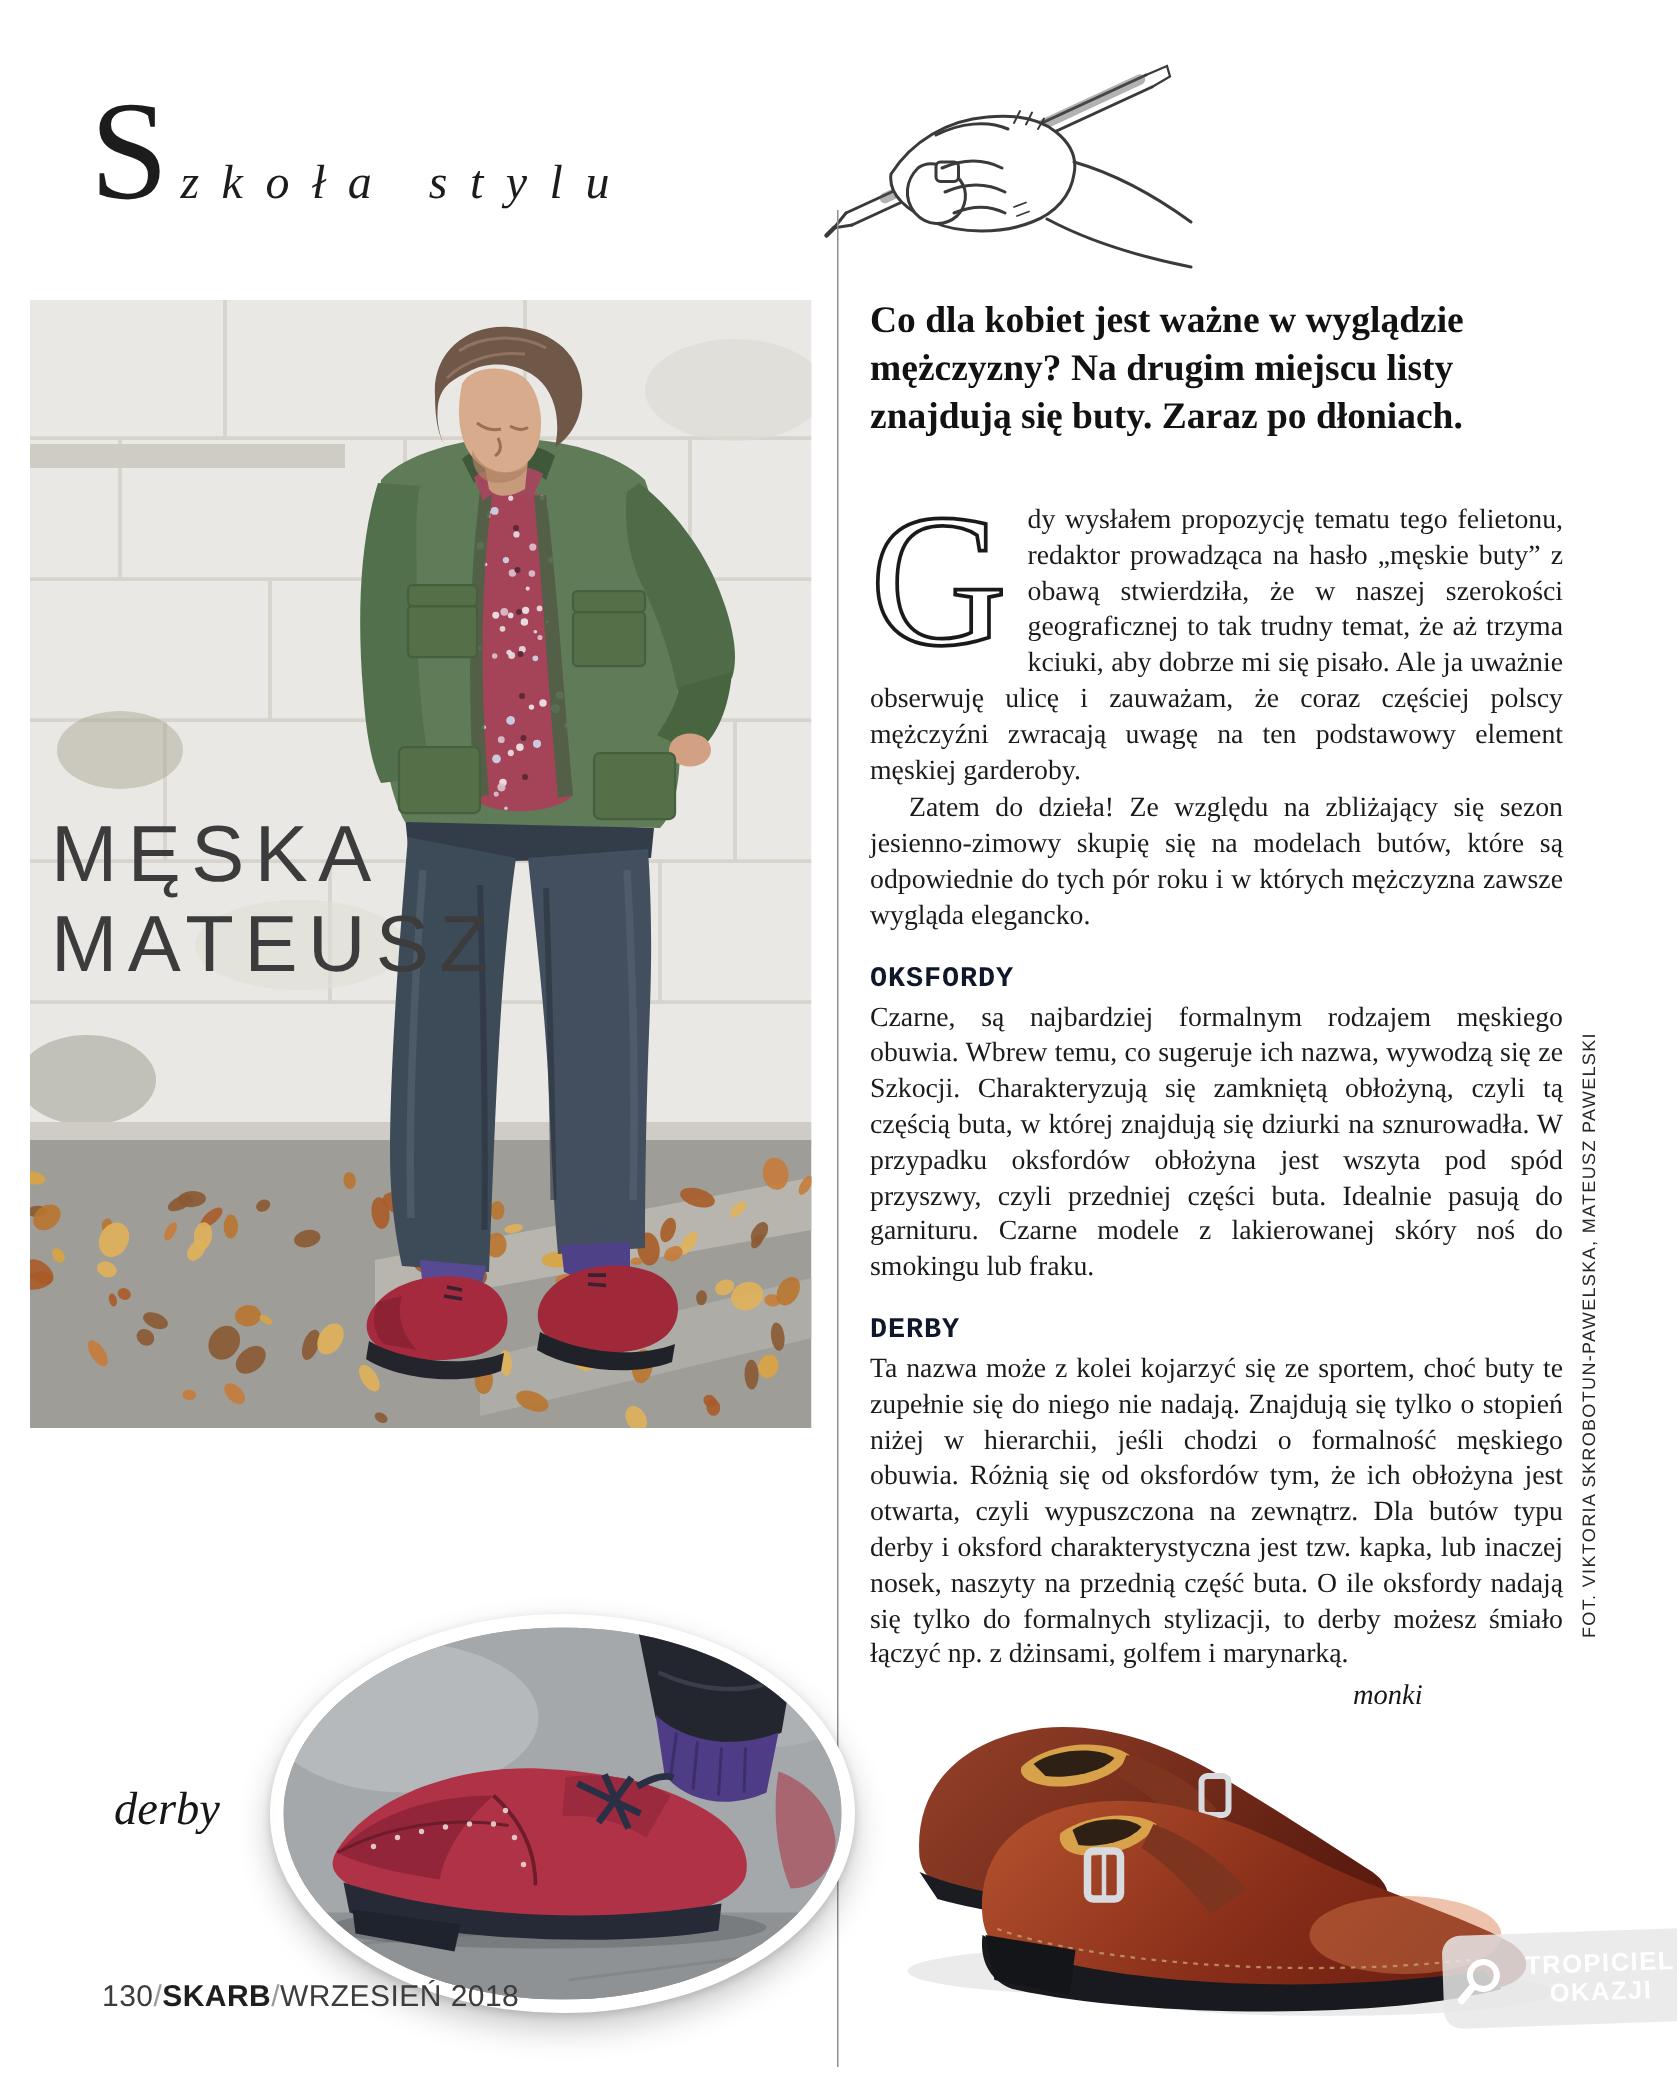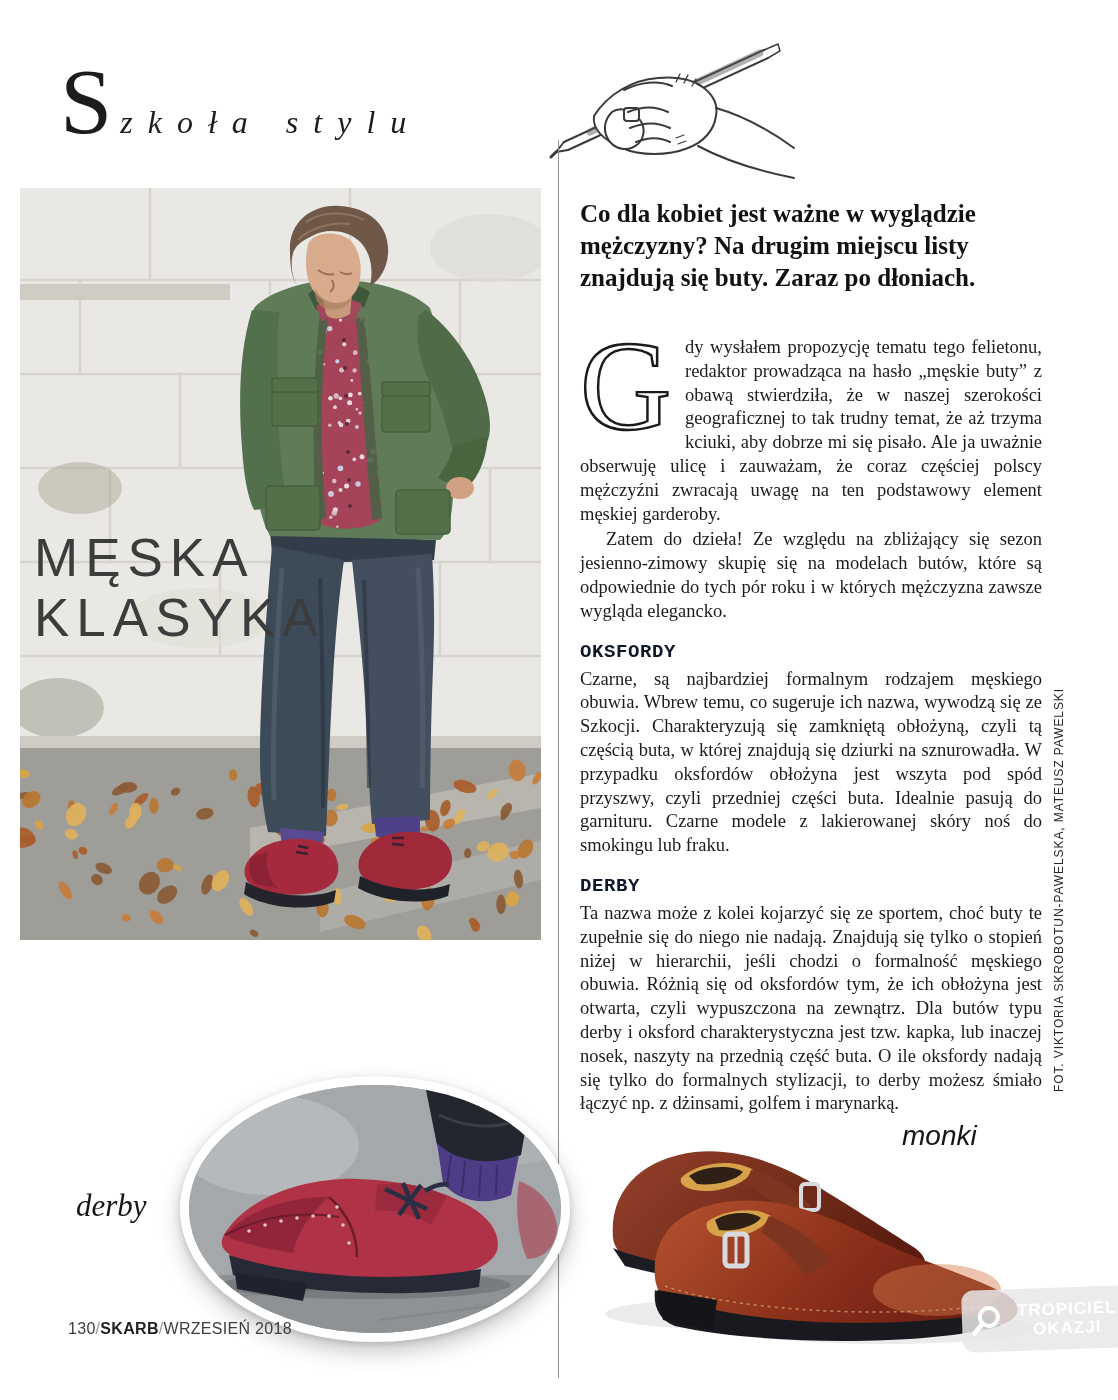--- a/index.html
+++ b/index.html
@@ -8,21 +8,21 @@
 
   
   .hdr{position:absolute;left:60px;top:54px;display:flex;align-items:baseline;}
   .hdr .initial{font-family:"Liberation Serif",serif;font-size:94px;line-height:1;font-weight:400;}
   .hdr .rest{font-family:"Liberation Serif",serif;font-style:italic;font-size:32px;letter-spacing:15px;margin-left:8px;}
 
   .hand-illo{position:absolute;left:528px;top:20px;width:272px;height:168px;}
   .divider{position:absolute;left:558px;top:140px;width:1px;height:1238px;background:#8f8f8f;}
 
   
-  .photo-main{position:absolute;left:20px;top:188px;width:623px;height:752px;overflow:hidden;}
+  .photo-main{position:absolute;left:20px;top:200px;width:623px;height:752px;overflow:hidden;}
   .overlay-title{position:absolute;left:14px;top:340px;font-weight:200;font-size:53px;line-height:60px;
                  letter-spacing:7px;color:#3c3c3c;white-space:nowrap;}
   .overlay-credit{position:absolute;left:14px;top:505px;font-weight:700;font-size:19px;line-height:25px;
                   letter-spacing:1.6px;color:#2e2e2e;white-space:nowrap;}
 
   
   .intro{position:absolute;left:580px;top:198px;width:468px;font-family:"Liberation Serif",serif;
          font-weight:600;font-size:25px;line-height:32px;color:#121212;}
   .article{position:absolute;left:580px;top:336px;width:462px;}
   .article p{margin:0;font-family:"Liberation Serif",serif;font-size:18.5px;line-height:23.8px;
@@ -35,24 +35,24 @@
   .credit-vertical{position:absolute;left:1052px;top:676px;height:416px;writing-mode:vertical-rl;
                    transform:rotate(180deg);font-size:12px;letter-spacing:.9px;color:#272727;white-space:nowrap;}
 
   
   .oval-photo{position:absolute;left:180px;top:1076px;width:372px;height:248px;border-radius:50%;
               border:9px solid #fff;overflow:hidden;background:#9ea2a5;
               box-shadow:0 10px 22px rgba(0,0,0,.22),0 2px 6px rgba(0,0,0,.14);}
   .caption-derby{position:absolute;left:76px;top:1188px;font-family:"Liberation Serif",serif;
                  font-style:italic;font-size:31px;color:#161616;}
   .monk-photo{position:absolute;left:585px;top:1118px;width:458px;height:238px;}
-  .caption-monki{position:absolute;left:902px;top:1120px;font-family:Liberation Sans, sans-serif;
-                 font-style:italic;font-size:28px;color:#161616;}
-
-  .footer{position:absolute;left:68px;top:1320px;font-size:16px;letter-spacing:.3px;color:#3d3d3d;}
+  .caption-monki{position:absolute;left:902px;top:1120px;font-family:Liberation Serif, serif;
+                 font-style:italic;font-size:19px;color:#161616;}
+
+  .footer{position:absolute;left:68px;top:1320px;font-size:20px;letter-spacing:.3px;color:#3d3d3d;}
   .footer .mag{font-weight:700;color:#1f1f1f;}
   .footer .sep{color:#9a9a9a;}
 
   .badge{position:absolute;left:962px;top:1288px;width:156px;height:62px;background:rgba(232,232,232,.85);
          border-radius:12px 0 0 12px;display:flex;align-items:center;gap:4px;padding:0 4px 0 8px;
          transform:rotate(-2deg);}
   .badge-text{flex:1;text-align:center;color:#ffffff;font-weight:800;font-size:17px;line-height:19px;
               letter-spacing:1px;}
 </style>
 </head>
@@ -329,21 +329,21 @@
         <path d="M303,110 L332,106 L330,126 C320,132 310,132 306,126 Z" fill="#c79a7c"></path>
         <path d="M288,56 C283,80 287,102 303,112 C318,120 334,112 339,96 C343,80 340,62 330,52 C316,42 294,44 288,56 Z" fill="#d9ab8d"></path>
         <path d="M295,100 C300,114 320,120 332,110 C330,118 318,124 306,121 C298,118 294,110 295,100 Z" fill="#b08264" opacity="0.7"></path>
         <path d="M298,82 q8,6 16,4 M320,84 q7,4 12,1 M312,92 q4,8 -2,12" stroke="#9c6f52" stroke-width="2" fill="none"></path>
         <path d="M270,64 C268,36 290,16 320,18 C352,20 370,40 368,66 C367,80 360,92 350,98 C354,80 350,62 338,52 C326,42 306,40 292,48 C280,54 274,58 272,70 C271,78 272,88 276,96 C271,88 270,74 270,64 Z" fill="#6f5848"></path>
         <path d="M286,34 C300,24 326,22 344,32 M278,52 C290,40 310,34 330,36" stroke="#8d7360" stroke-width="2" fill="none"></path>
       </g>
     </svg>
     <div class="overlay-title">
       <div>MĘSKA</div>
-      <div>KLASYKA</div>
+      <div>MATEUSZ</div>
     </div>
   </div>
 
   <div class="intro">Co dla kobiet jest ważne w wyglądzie mężczyzny? Na drugim miejscu listy znajdują się buty. Zaraz po dłoniach.</div>
 
   <div class="article">
     <p>
       <svg class="dropcap" viewBox="0 0 96 98">
         <text x="0" y="94" font-family="Liberation Serif, serif" font-size="132" fill="none" stroke="#1a1a1a" stroke-width="2.6">G</text>
       </svg><span>dy wysłałem propozycję tematu tego felietonu, redaktor prowadząca na hasło „męskie buty” z obawą stwierdziła, że w naszej szerokości geograficznej to tak trudny temat, że aż trzyma kciuki, aby dobrze mi się pisało. Ale ja uważnie obserwuję ulicę i zauważam, że coraz częściej polscy mężczyźni zwracają uwagę na ten podstawowy element męskiej garderoby.</span>

